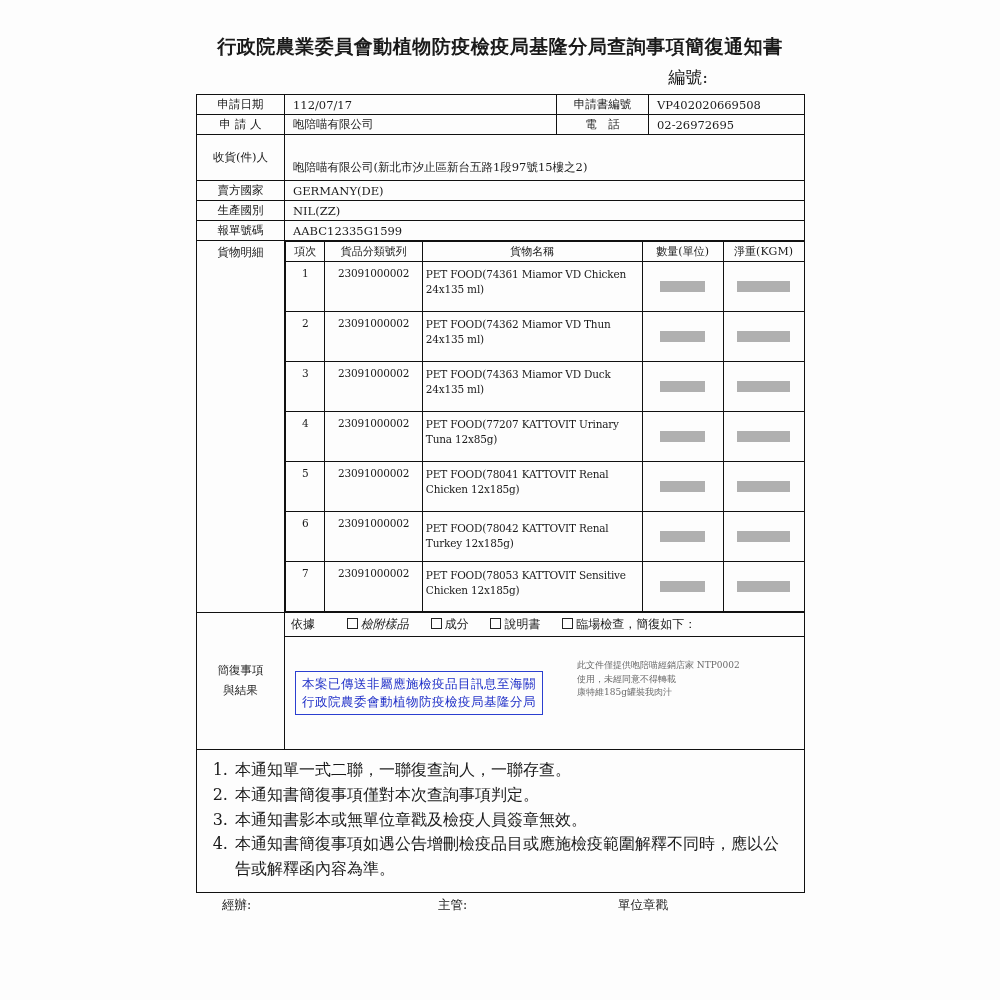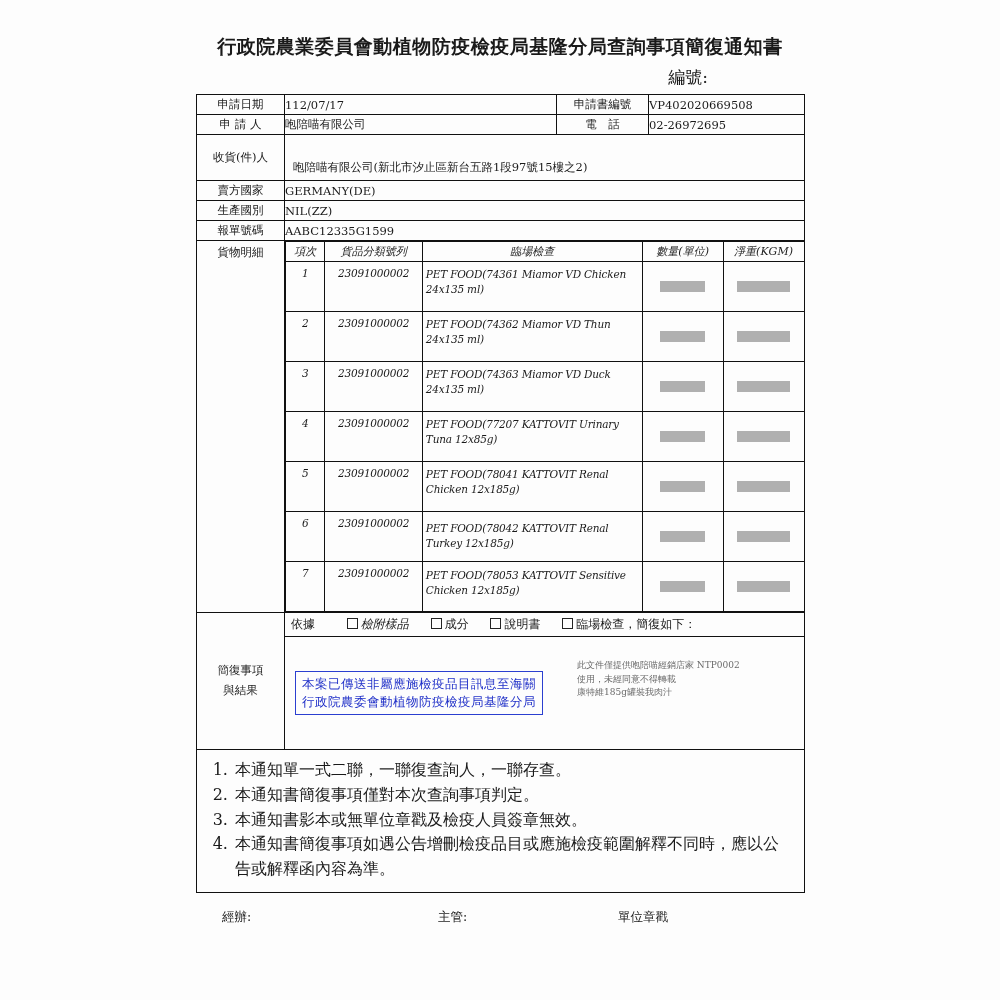--- a/index.html
+++ b/index.html
@@ -42,21 +42,21 @@
     padding-right: 96px;
     margin-bottom: 5px;
   }
   table.main {
     border-collapse: collapse;
     width: 608px;
     table-layout: fixed;
   }
   table.main td {
     border: 1px solid #111;
-    padding: 2px 0;
+    padding: 2px 8px;
     font-size: 11.5px;
     vertical-align: middle;
     font-family: "DejaVu Serif", serif;
   }
   .lbl {
     text-align: center;
     white-space: nowrap;
     font-size: 12px;
   }
   .val {
@@ -64,21 +64,20 @@
     font-size: 11px;
   }
   .cjk {
     font-family: "DejaVu Serif", serif;
   }
   
   table.goods {
     border-collapse: collapse;
     width: 100%;
     table-layout: fixed;
-    font-style: italic;
   }
   table.goods td, table.goods th {
     border: 1px solid #111;
     font-size: 10.5px;
     padding: 2px 3px;
     font-family: "DejaVu Serif", serif;
     font-weight: normal;
   }
   table.goods th {
     text-align: center;
@@ -135,21 +134,21 @@
     font-family: "DejaVu Serif", serif;
   }
   ol.notes li { padding-left: 2px; }
   .footer {
     position: relative;
     width: 608px;
     height: 34px;
     font-size: 12.5px;
     font-family: "DejaVu Serif", serif;
   }
-  .footer span { position: absolute; top: 16px; }
+  .footer span { position: absolute; top: 4px; }
   .f1 { left: 26px; }
   .f2 { left: 242px; }
   .f3 { left: 422px; }
   .items-wrap { padding: 0 !important; }
 </style>
 </head>
 <body>
 
 <div class="page">
   <div class="doc">
@@ -203,21 +202,21 @@
                 <col style="width:38px">
                 <col style="width:94px">
                 <col style="width:212px">
                 <col style="width:78px">
                 <col style="width:78px">
               </colgroup>
               <thead>
                 <tr>
                   <th class="cjk">項次</th>
                   <th class="cjk">貨品分類號列</th>
-                  <th class="cjk">臨場檢查</th>
+                  <th class="cjk">貨物名稱</th>
                   <th class="cjk">數量(單位)</th>
                   <th class="cjk">淨重(KGM)</th>
                 </tr>
               </thead>
               <tbody>
                 <tr style="height:50px">
                   <td class="ctr mono" style="vertical-align:top;padding-top:5px">1</td>
                   <td class="mono ctr" style="vertical-align:top;padding-top:5px">23091000002</td>
                   <td class="mono" style="vertical-align:top;padding-top:5px;line-height:1.45">PET FOOD(74361 Miamor VD Chicken 24x135 ml)</td>
                   <td>

